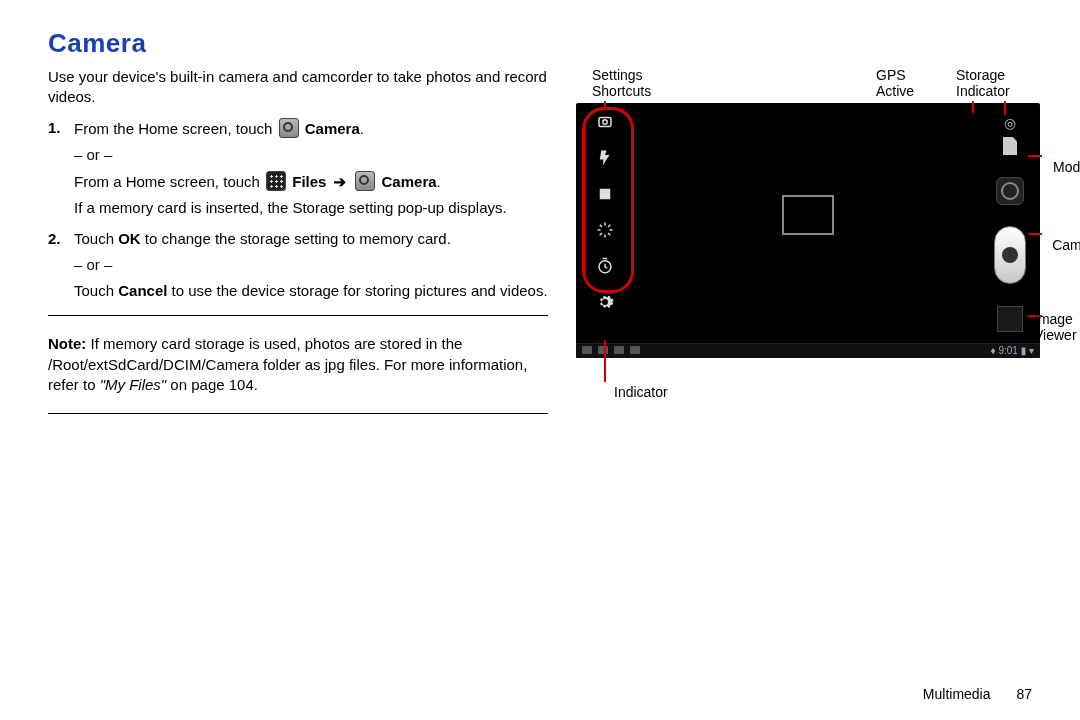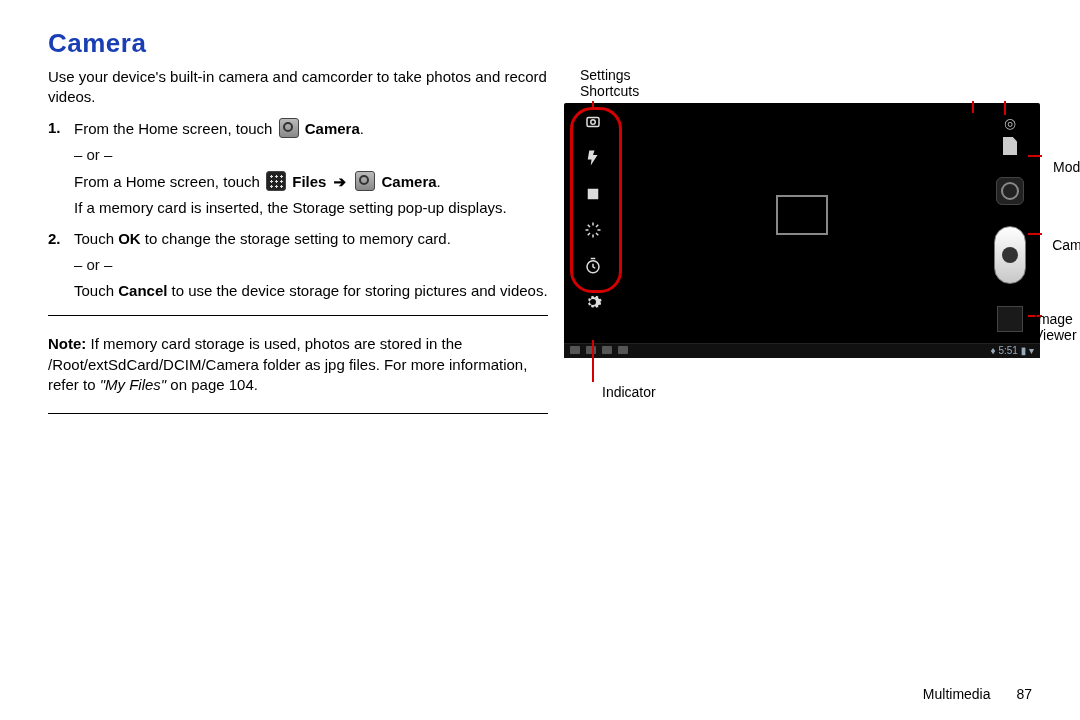--- a/index.html
+++ b/index.html
@@ -1,18 +1,18 @@
 <!DOCTYPE html>
 <html><head>
 <meta charset="utf-8">
 <style>
   html,body{margin:0;padding:0;font-family:Arial,Helvetica,sans-serif;color:#000;background:#fff}
   .page{width:1080px;height:720px;position:relative;box-sizing:border-box;padding:28px 40px 20px 48px}
   .title{color:#1a3fb5;font-weight:900;font-size:26px;margin:0 0 8px 0;letter-spacing:0.5px}
-  .cols{display:flex;gap:16px}
+  .cols{display:flex;gap:28px}
   .left{flex:0 0 500px;font-size:15px;line-height:1.35}
   .right{flex:1;position:relative}
   .intro{margin:0 0 10px 0}
   ol.steps{list-style:none;margin:0;padding:0}
   ol.steps>li{display:flex;margin:4px 0}
   ol.steps .num{font-weight:700;min-width:26px}
   ol.steps .body{flex:1}
   .or{margin:6px 0;color:#111}
   .iconbox{display:inline-block;width:18px;height:18px;background:#888;border:1px solid #444;border-radius:3px;vertical-align:-4px;margin:0 2px}
   .iconbox.cam{background:linear-gradient(#bbb,#888);position:relative}
@@ -98,20 +98,24 @@
       <hr class="rule">
       <div class="note">
         <span class="bold">Note:</span><span> If memory card storage is used, photos are stored in the /Root/extSdCard/DCIM/Camera folder as jpg files. For more information, refer to </span><span class="ref-italic">"My Files"</span><span>  on page 104.</span>
       </div>
       <hr class="rule">
     </div>
 
     <div class="right">
       <div class="labels-top">
         <div class="left-l" style="max-width:80px">Settings Shortcuts</div>
+        <div class="right-l">
+          <div style="max-width:60px">GPS Active</div>
+          <div style="max-width:80px">Storage Indicator</div>
+        </div>
       </div>
 
       <div class="device">
         <div class="red-oval"></div>
         <div class="shortcut-col">
           <div class="sc">
               <svg viewBox="0 0 24 24" fill="none" stroke="#ddd" stroke-width="2">
                 <rect x="4" y="6" width="16" height="12" rx="2"></rect>
                 <circle cx="12" cy="12" r="3"></circle>
               </svg>
@@ -160,21 +164,21 @@
           <div class="thumb"></div>
         </div>
 
         <div class="statusbar">
           <div class="sleft">
               <span></span>
               <span></span>
               <span></span>
               <span></span>
             </div>
-          <div class="sright">♦ <span>5:51</span> ▮ ▾</div>
+          <div class="sright">♦ <span>9:01</span> ▮ ▾</div>
         </div>
 
         <div class="callout-line" style="left:28px;top:-2px;width:2px;height:6px"></div>
         <div class="callout-line" style="right:66px;top:-2px;width:2px;height:12px"></div>
         <div class="callout-line" style="right:34px;top:-2px;width:2px;height:14px"></div>
         <div class="callout-line" style="right:-2px;top:52px;width:14px;height:2px"></div>
         <div class="callout-line" style="right:-2px;top:130px;width:14px;height:2px"></div>
         <div class="callout-line" style="right:-2px;top:212px;width:14px;height:2px"></div>
         <div class="callout-line" style="left:28px;bottom:-24px;width:2px;height:42px"></div>
       </div>

